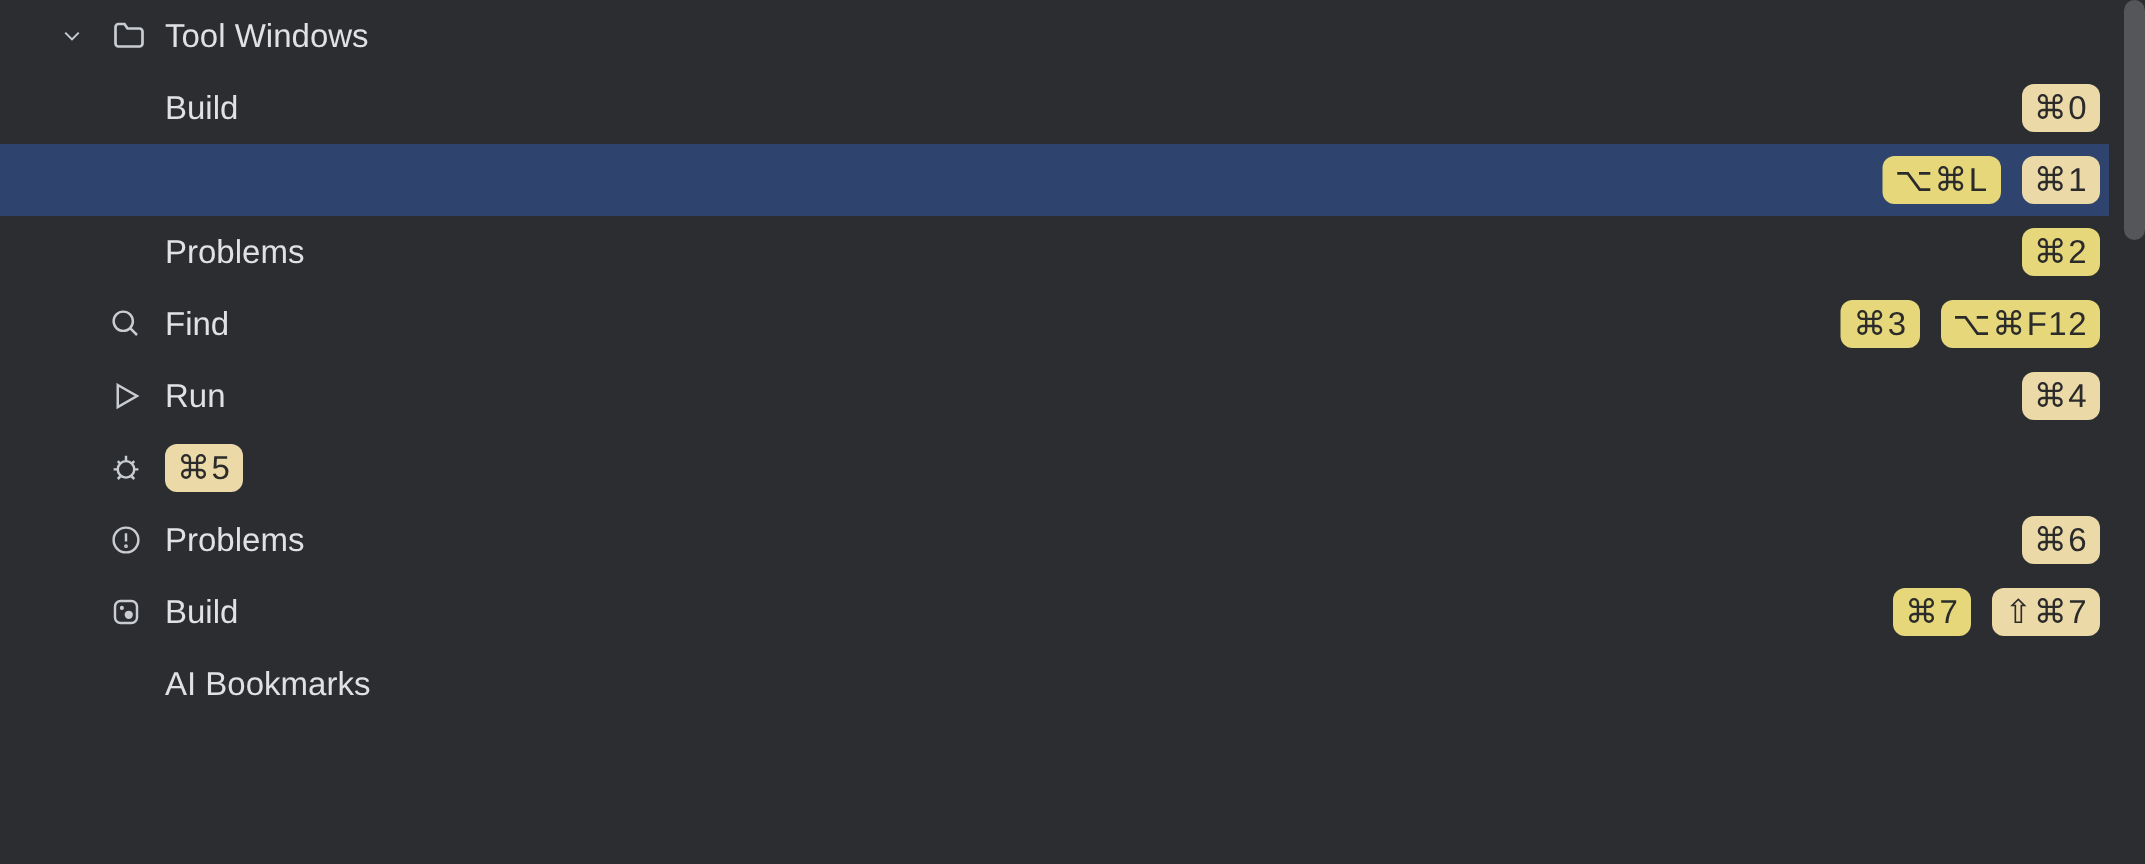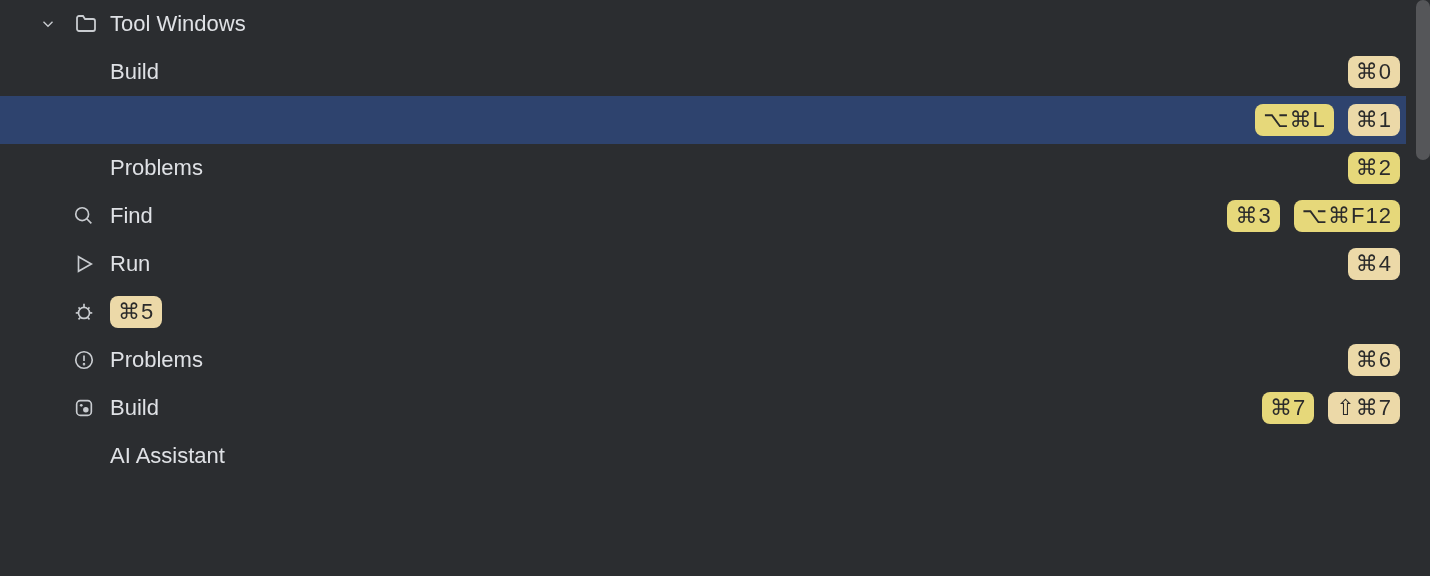--- a/index.html
+++ b/index.html
@@ -184,20 +184,20 @@
             </svg>
           </span>
           <span class="item-label">Build</span>
           <div class="shortcuts">
             <span class="shortcut">⌘7</span>
             <span class="shortcut light">⇧⌘7</span>
           </div>
         </div>
         <div class="item-row">
           <span class="icon-slot"></span>
-          <span class="item-label">AI Assistant</span>
+          <span class="item-label">AI Bookmarks</span>
           <div class="shortcuts"></div>
         </div>
       </div>
 
   </div>
   <div class="scrollbar"></div>
 </div>
 
 </body></html>

